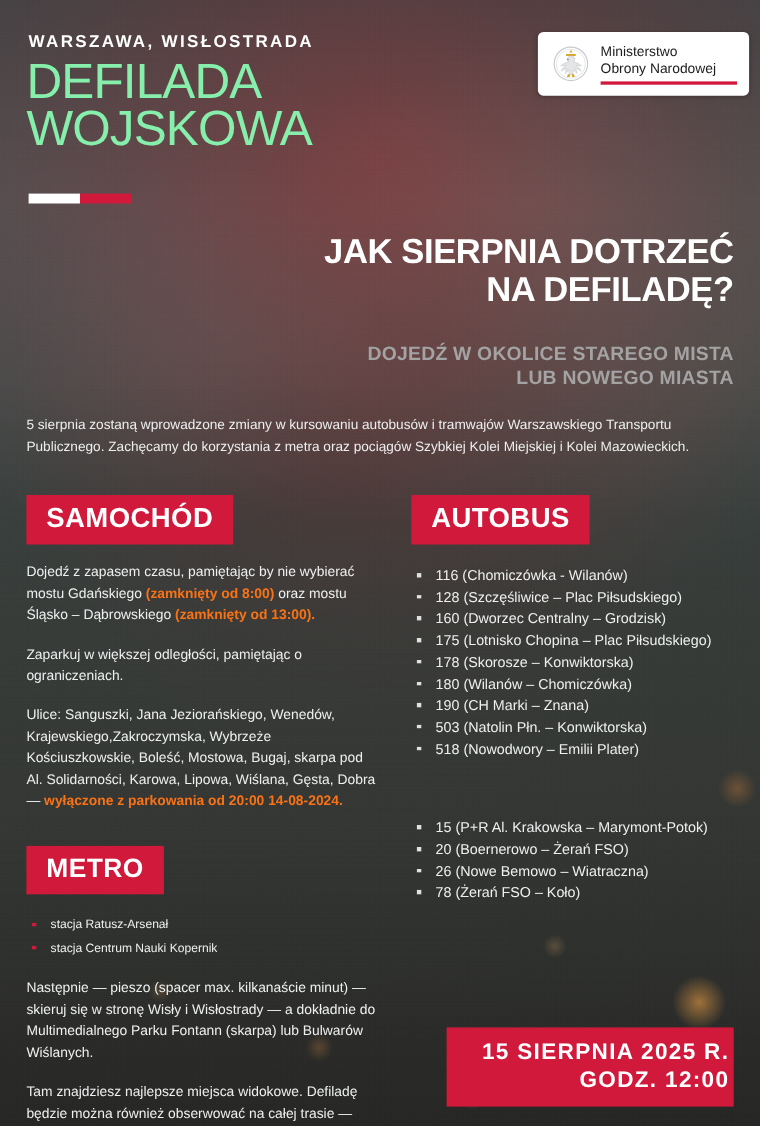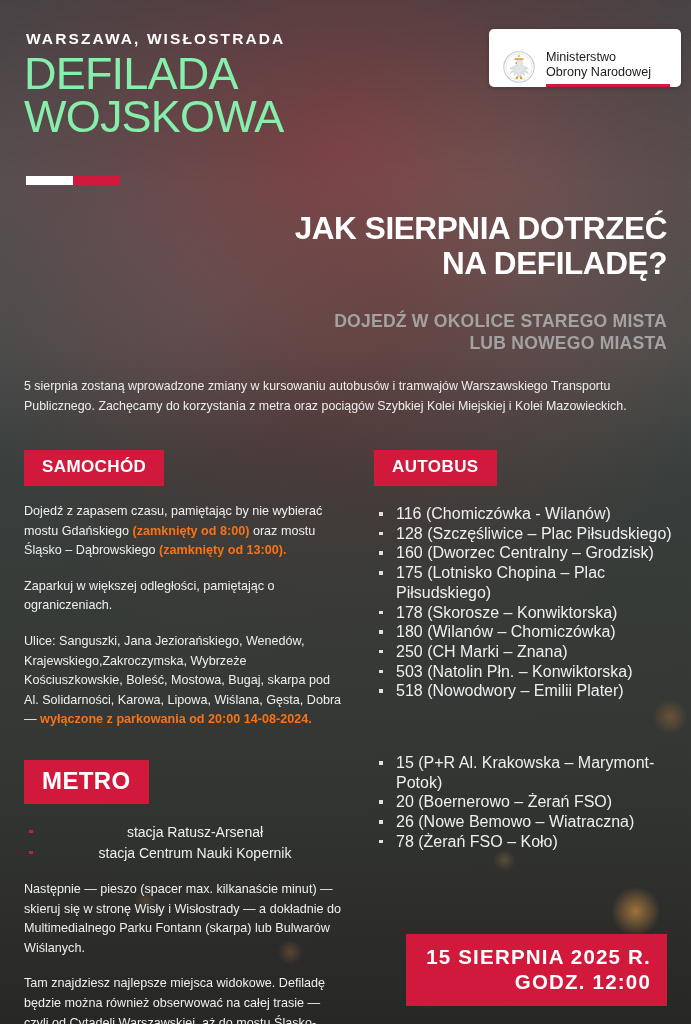--- a/index.html
+++ b/index.html
@@ -79,21 +79,21 @@
     position:absolute; left:26px; top:176px;
     width:94px; height:9px;
     background:linear-gradient(90deg, #ffffff 0 50%, #d1193c 50% 100%);
   }
 
   
   .mon-card {
     position:absolute; left:489px; top:29px;
     width:192px; height:58px;
     background:#fff; border-radius:5px;
-    display:flex; align-items:flex-end; padding:0 10px 0 12px; gap:9px;
+    display:flex; align-items:center; padding:0 10px 0 12px; gap:9px;
     box-shadow:0 1px 4px rgba(0,0,0,.25);
   }
   .mon-eagle { width:36px; height:40px; flex:0 0 36px; }
   .mon-text { display:flex; flex-direction:column; }
   .mon-text .l {
     font-size:12.6px; color:#1c1c1c; line-height:15px; white-space:nowrap;
   }
   .mon-rule { margin-top:4px; width:124px; height:3px; background:#d1193c; }
 
   
@@ -115,46 +115,46 @@
     position:absolute; left:24px; top:377px; width:638px;
     color:#eceeed; font-size:12.4px; line-height:19.5px;
   }
 
   
   .col-left  { position:absolute; left:24px;  top:450px; width:320px; }
   .col-right { position:absolute; left:374px; top:450px; width:300px; }
 
   .badge {
     display:inline-block; background:#d1193c; color:#fff;
-    font-weight:bold; font-size:17px; letter-spacing:.4px;
+    font-weight:bold; font-size:25px; letter-spacing:.4px;
     padding:7px 18px 9px 18px;
   }
   .badge.metro  { font-size:24px; }
 
   .para {
     color:#eef0ef; font-size:12.6px; line-height:19.6px; margin-top:16px;
   }
   .para b { font-weight:bold; color:#f97316; }
 
   ul.lines { list-style:none; margin-top:18px; }
   ul.lines li {
     position:relative; color:#eef0ef;
-    font-size:16px; line-height:19.7px; padding-left:22px;
+    font-size:13px; line-height:19.7px; padding-left:22px;
   }
   ul.lines li::before {
     content:""; position:absolute; left:5px; top:8px;
     width:3.5px; height:3.5px; background:#dfe2e0;
   }
   ul.metro-list li::before { background:#d1193c; }
-  ul.metro-list li { font-size:14px; line-height:21px;text-align:center; }
+  ul.metro-list li { font-size:11px; line-height:21px; }
 
   
   .datebox {
     position:absolute; left:406px; top:934px;
-    width:261px; padding:10px 16px 12px 16px;
+    width:261px; padding:10px 4px 12px 16px;
     background:#d1193c; color:#fff;
     text-align:right; font-weight:bold;
     font-size:20.5px; line-height:25px; letter-spacing:1.2px;
   }
   .datebox span { display:block; }
 </style>
 </head>
 <body>
 
 <div class="poster">
@@ -238,21 +238,21 @@
 
       <div class="badge">AUTOBUS</div>
 
       <ul class="lines">
         <li>116 (Chomiczówka - Wilanów)</li>
         <li>128 (Szczęśliwice – Plac Piłsudskiego)</li>
         <li>160 (Dworzec Centralny – Grodzisk)</li>
         <li>175 (Lotnisko Chopina – Plac Piłsudskiego)</li>
         <li>178 (Skorosze – Konwiktorska)</li>
         <li>180 (Wilanów – Chomiczówka)</li>
-        <li>250 (CH Marki – Znana)</li>
+        <li>190 (CH Marki – Znana)</li>
         <li>503 (Natolin Płn. – Konwiktorska)</li>
         <li>518 (Nowodwory – Emilii Plater)</li>
       </ul>
 
       <div style="height:34px"></div>
 
       <ul class="lines">
         <li>15 (P+R Al. Krakowska – Marymont-Potok)</li>
         <li>20 (Boernerowo – Żerań FSO)</li>
         <li>26 (Nowe Bemowo – Wiatraczna)</li>

